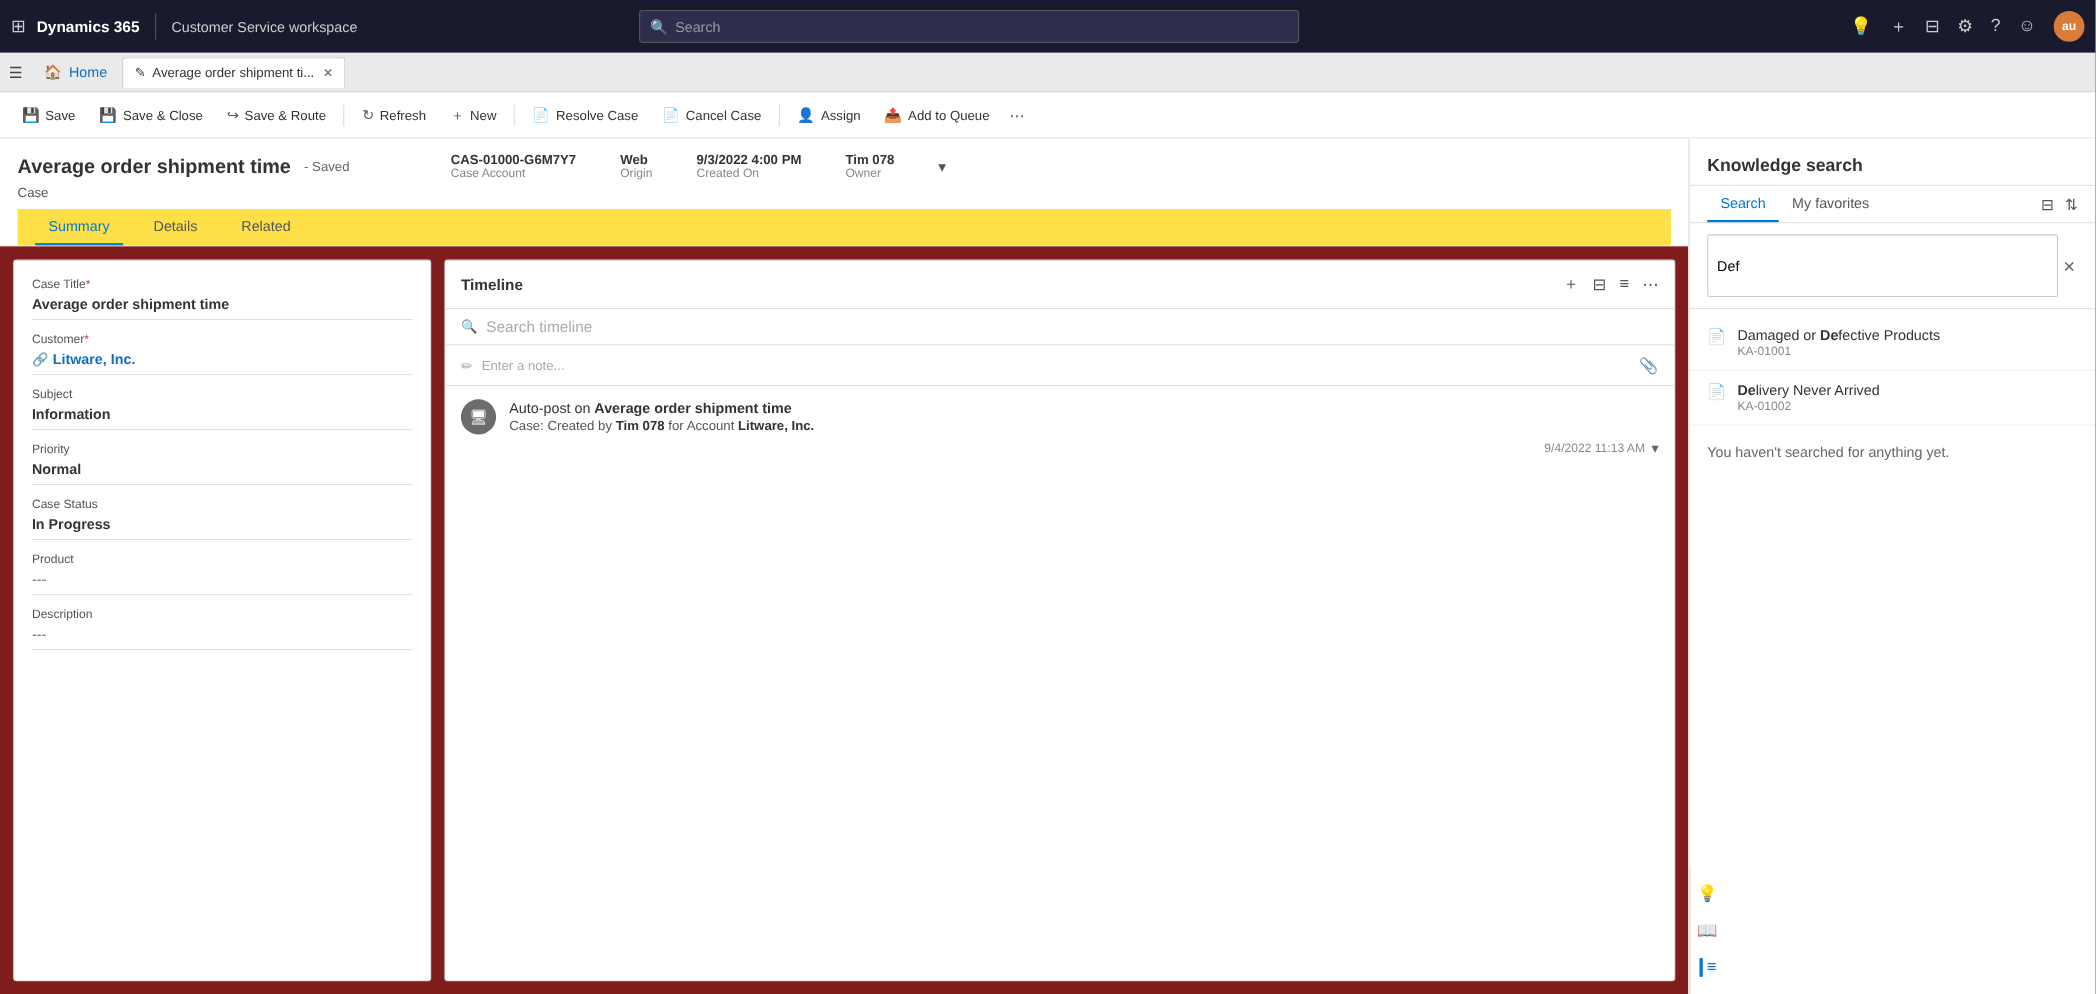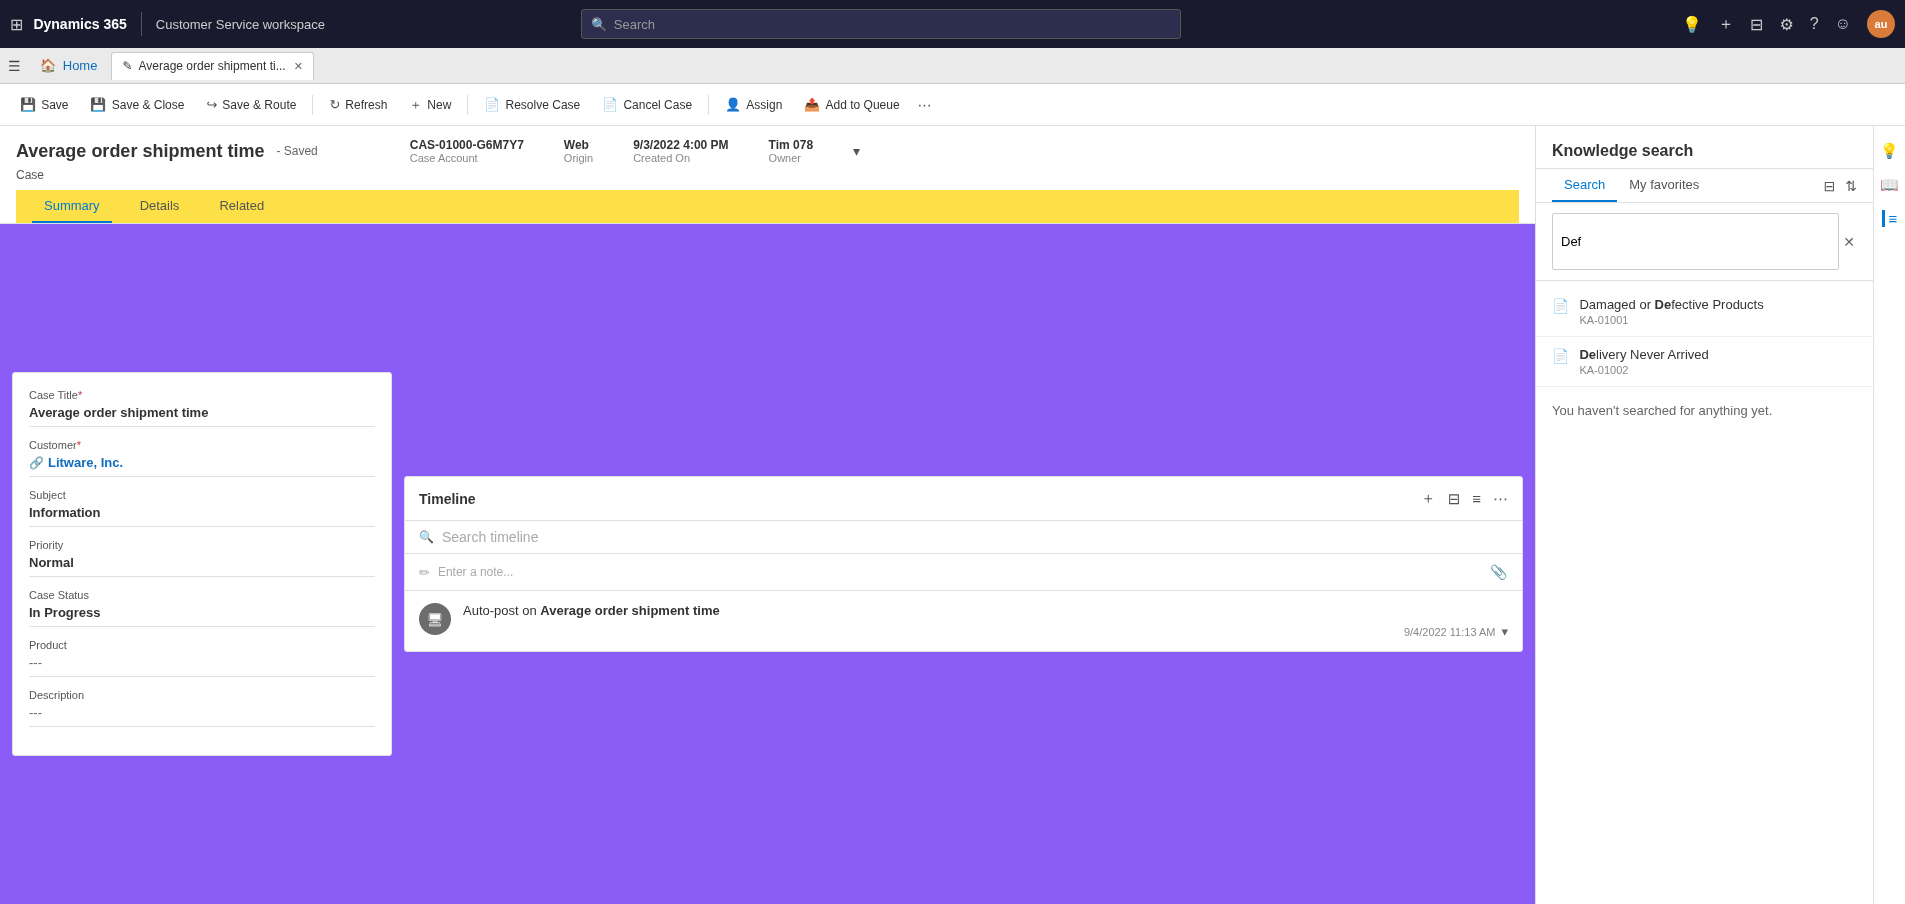--- a/index.html
+++ b/index.html
@@ -239,24 +239,23 @@
       color: #0078d4;
       border-bottom: 2px solid #0078d4;
       font-weight: 500;
     }
 
     
     .form-body {
       display: flex;
       flex: 1;
       overflow: hidden;
-      background: #8b5cf6;
+      background: #7f1d1d;
       padding: 12px;
       gap: 12px;
-      align-items: center;
     }
 
     
     .form-left {
       width: 380px;
       background: white;
       border: 1px solid #e0e0e0;
       border-radius: 3px;
       padding: 16px;
       overflow-y: auto;
@@ -659,31 +658,34 @@
           <span class="note-attach">📎</span>
         </div>
         <div class="timeline-entry">
           <div class="entry-avatar">
             <span>🖥</span>
           </div>
           <div class="entry-content">
             <div class="entry-title">
               <span>Auto-post on </span><strong>Average order shipment time</strong>
             </div>
+            <div class="entry-subtitle">
+              <span>Case: Created by </span><strong>Tim 078</strong><span> for Account </span><strong>Litware, Inc.</strong>
+            </div>
             <div class="entry-time-row">
               <span class="entry-time">9/4/2022 11:13 AM</span>
               <span class="entry-expand">▾</span>
             </div>
           </div>
         </div>
       </div>
     </div>
   </div>
 
-  <div style="display:flex;width:370px;border-left:1px solid #ddd;background:white;">
+  <div style="display:flex;flex-direction:column;width:370px;border-left:1px solid #ddd;background:white;">
     <div style="flex:1;display:flex;flex-direction:column;overflow:hidden;">
       <div class="kp-header">
         <span class="kp-title">Knowledge search</span>
       </div>
       <div class="kp-tabs">
         <div class="kp-tab active">Search</div>
         <div class="kp-tab">My favorites</div>
         <div class="kp-tab-actions">
           <span>⊟</span>
           <span>⇅</span>

